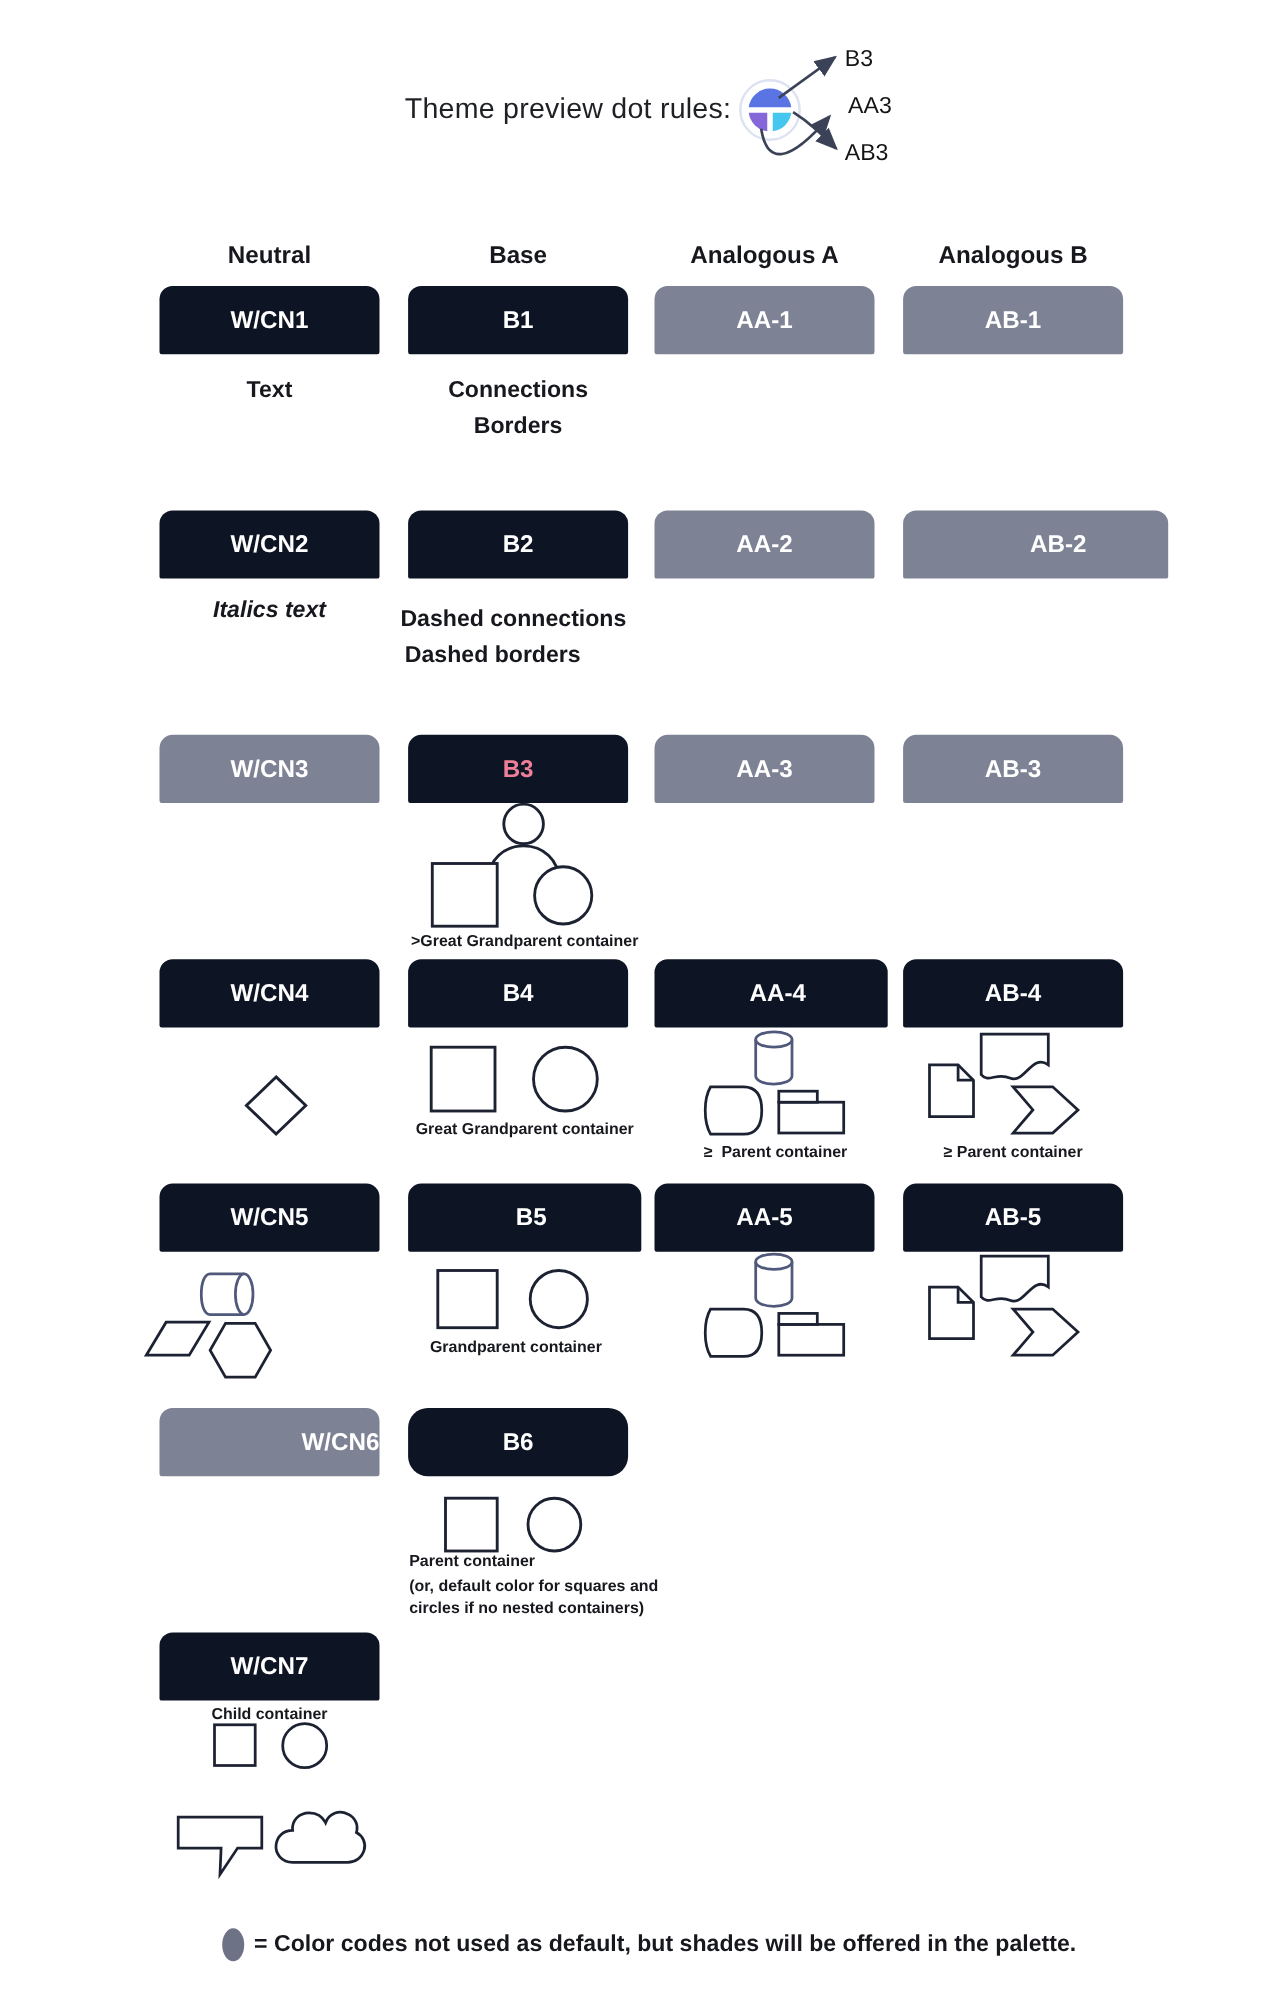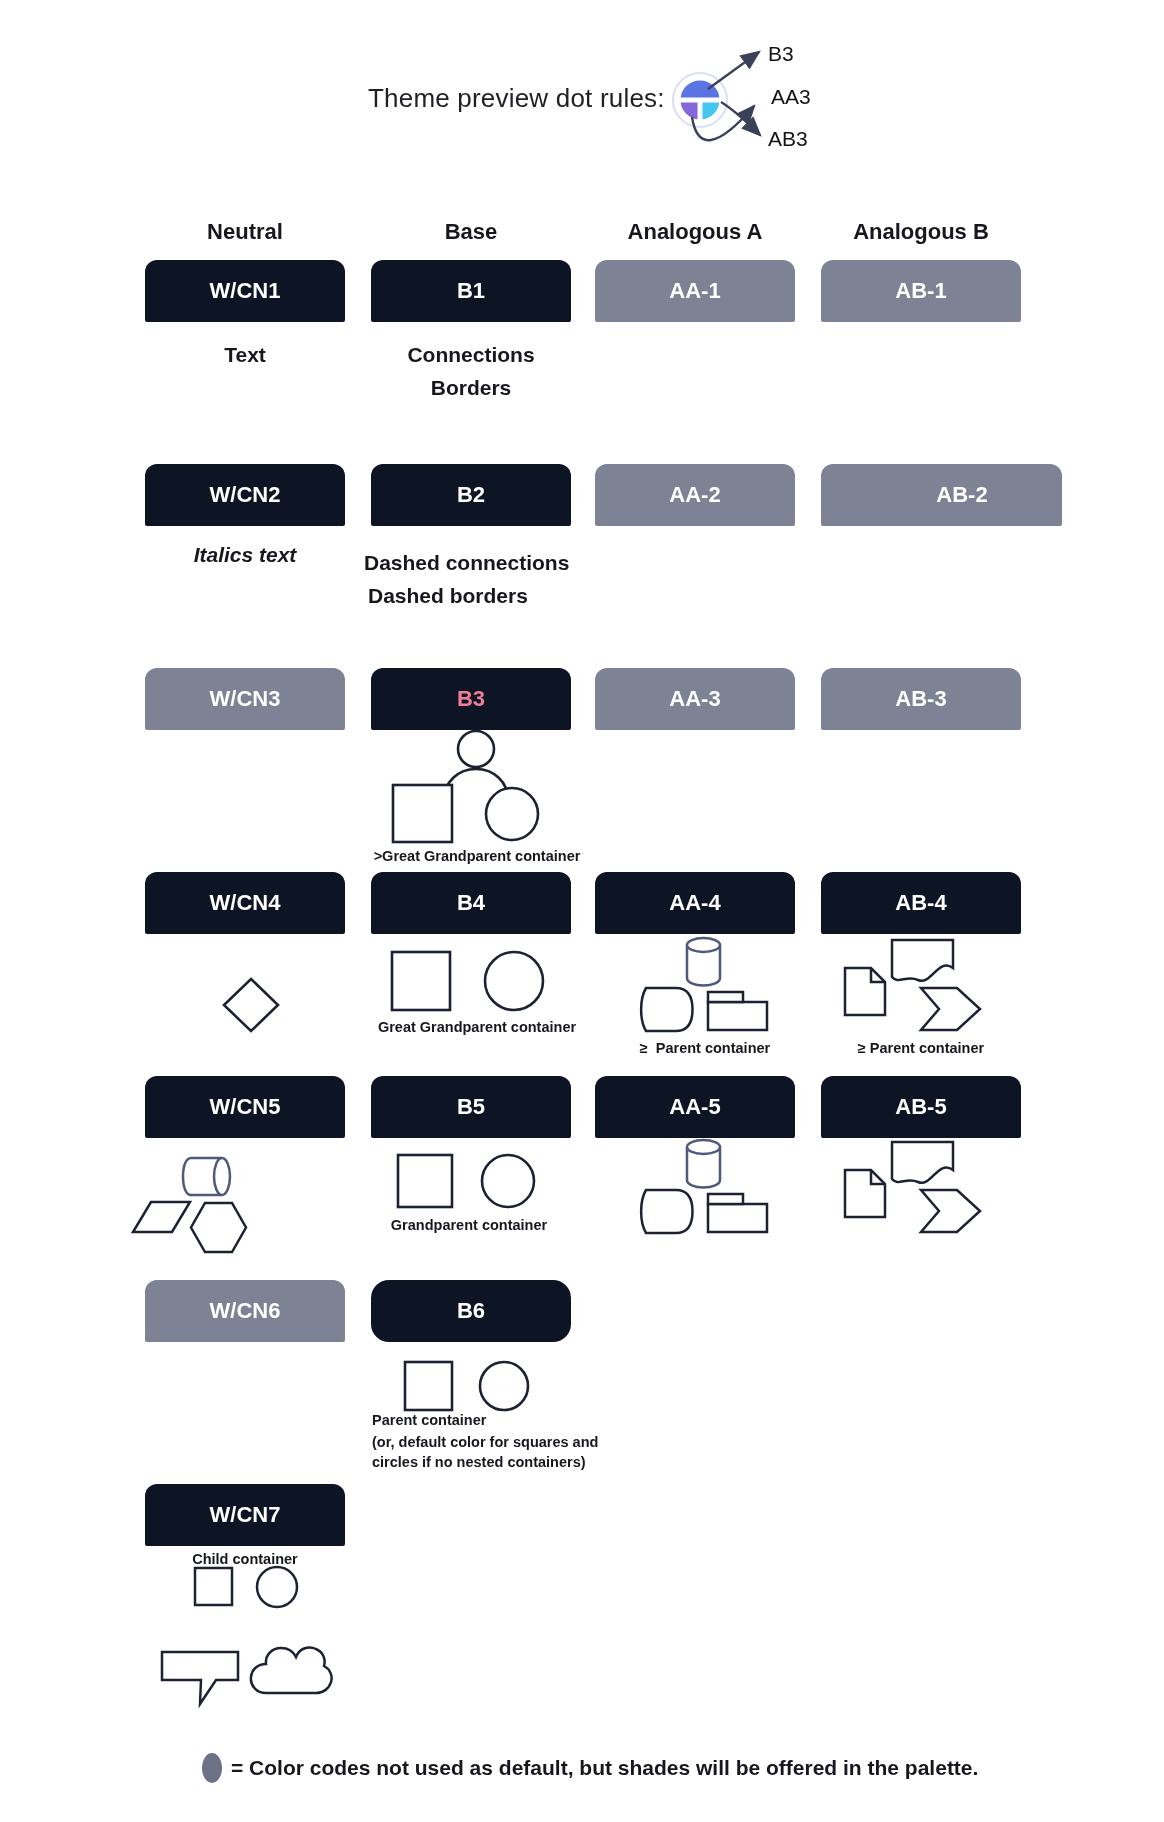--- a/index.html
+++ b/index.html
@@ -75,41 +75,41 @@
 <div class="abs sw gray" style="left:821px;top:668px;">
     <span>AB-3</span>
   </div>
 
 <div class="abs sw dark" style="left:145px;top:872px;">
     <span>W/CN4</span>
   </div>
 <div class="abs sw dark" style="left:371px;top:872px;">
     <span>B4</span>
   </div>
-<div class="abs sw dark" style="left:595px;top:872px;">
+<div class="abs sw dark" style="left:595px;top:872px;padding-left:12px;">
     <span>AA-4</span>
   </div>
 <div class="abs sw dark" style="left:821px;top:872px;">
     <span>AB-4</span>
   </div>
 
 <div class="abs sw dark" style="left:145px;top:1076px;">
     <span>W/CN5</span>
   </div>
-<div class="abs sw dark" style="left:371px;top:1076px;">
+<div class="abs sw dark" style="left:371px;top:1076px;padding-left:12px;">
     <span>B5</span>
   </div>
 <div class="abs sw dark" style="left:595px;top:1076px;">
     <span>AA-5</span>
   </div>
 <div class="abs sw dark" style="left:821px;top:1076px;">
     <span>AB-5</span>
   </div>
 
-<div class="abs sw gray" style="left:145px;top:1280px;">
+<div class="abs sw gray" style="left:145px;top:1280px;justify-content:flex-end;">
     <span>W/CN6</span>
   </div>
 <div class="abs sw dark" style="left:371px;top:1280px;border-radius:18px;">
     <span>B6</span>
   </div>
 
 <div class="abs sw dark" style="left:145px;top:1484px;">
     <span>W/CN7</span>
   </div>
 

